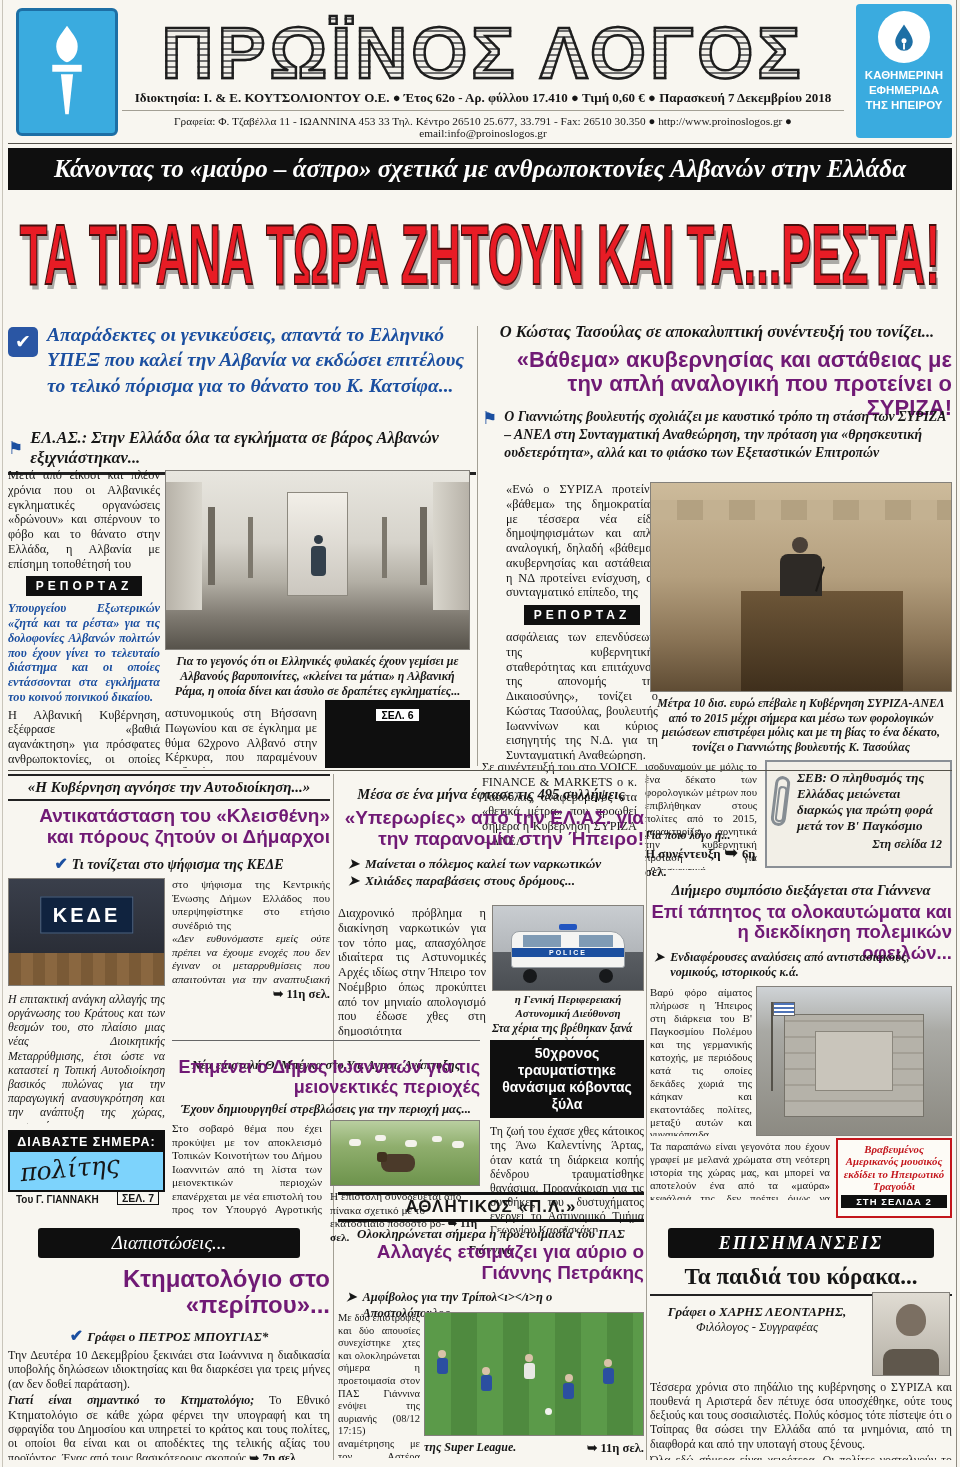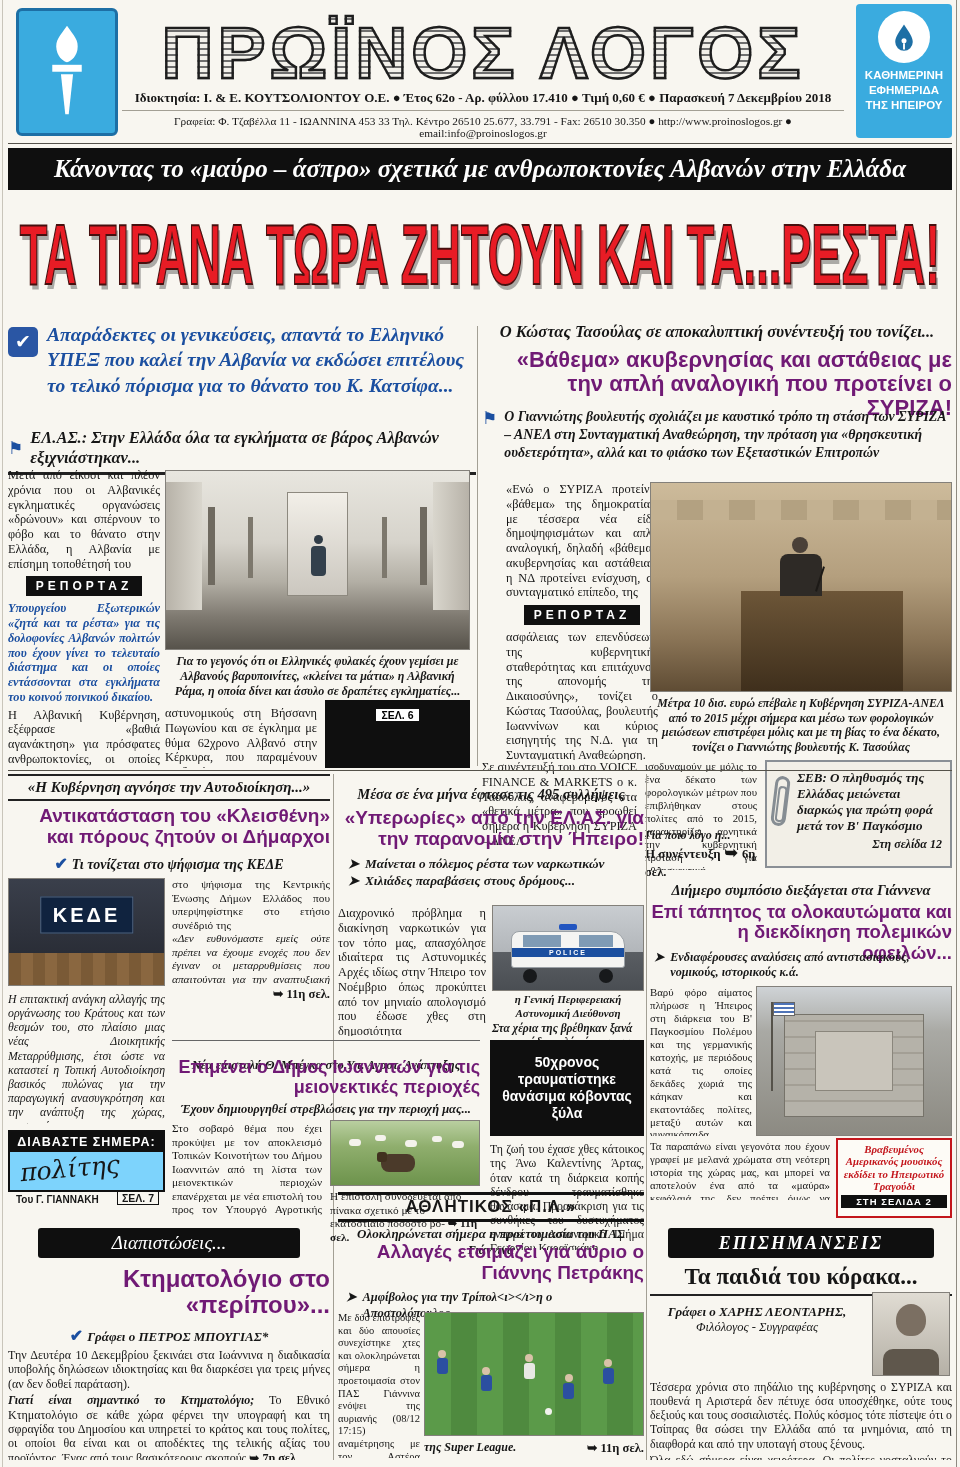--- a/index.html
+++ b/index.html
@@ -191,21 +191,21 @@
       </div>
     </div>
   </div>
 
   <div class="a" style="left:338px;top:786px;width:306px;height:250px;">
     <div class="kick" style="font-size:14.5px;">Μέσα σε ένα μήνα έφτασε τις 495 συλλήψεις</div>
     <div class="a head2" style="left:0;top:22px;width:306px;font-size:19px;">«Υπερωρίες» από την ΕΛ.ΑΣ. για την παρανομία στην Ήπειρο!</div>
     <div class="a" style="left:10px;top:70px;width:296px;">
       <div class="bullet-row">
           <span class="arrow">➤</span>
-          <span>Μαίνεται ο πόλεμος ρέστα των ναρκωτικών</span>
+          <span>Μαίνεται ο πόλεμος καλεί των ναρκωτικών</span>
         </div>
       <div class="bullet-row">
           <span class="arrow">➤</span>
           <span>Χιλιάδες παραβάσεις στους δρόμους...</span>
         </div>
     </div>
     <div class="a clipbox" style="left:0;top:120px;width:148px;height:130px;">
       <p class="bodytxt">Διαχρονικό πρόβλημα η διακίνηση ναρκωτικών για τον τόπο μας, απασχόλησε ιδιαίτερα τις Αστυνομικές Αρχές ιδίως στην Ήπειρο τον Νοέμβριο όπως προκύπτει από τον μηνιαίο απολογισμό που έδωσε χθες στη δημοσιότητα</p>
     </div>
     <div class="photo" style="left:154px;top:119px;width:152px;height:86px;">
@@ -247,21 +247,21 @@
       <div style="position:absolute;left:31%;top:48%;width:10px;height:10px;border-radius:3px;background:#41311f;"></div>
     </div>
     <div class="a" style="left:158px;top:150px;width:150px;font-size:11.3px;line-height:1.2;">
       <span>Η επιστολή συνοδεύεται από πίνακα σχετικό με το εκατοστιαίο ποσοστό βο-</span>
       <span class="arrow">➥</span>
       <span class="b">11η σελ.</span>
     </div>
   </div>
 
   <div class="a" style="left:490px;top:1040px;width:154px;height:178px;">
-    <div class="secbox sans b" style="font-size:14px;line-height:1.22;padding:14px 5px;">50χρονος τραυματίστηκε θανάσιμα κόβοντας ξύλα</div>
+    <div class="secbox sans b" style="font-size:14px;line-height:1.22;padding:5px 5px;">50χρονος τραυματίστηκε θανάσιμα κόβοντας ξύλα</div>
     <p class="bodytxt clipbox" style="margin-top:6px;height:108px;font-size:11.8px;">Τη ζωή του έχασε χθες κάτοικος της Άνω Καλεντίνης Άρτας, όταν κατά τη διάρκεια κοπής δένδρου τραυματίσθηκε θανάσιμα. Προανάκριση για τις συνθήκες του δυστυχήματος ενεργεί το Αστυνομικό Τμήμα Γεωργίου Καραϊσκάκη.</p>
   </div>
 
   <div class="a" style="left:650px;top:882px;width:302px;height:336px;">
     <div class="kick" style="font-size:14.5px;">Διήμερο συμπόσιο διεξάγεται στα Γιάννενα</div>
     <div class="a head2" style="left:0;top:20px;width:302px;font-size:18.5px;">Επί τάπητος τα ολοκαυτώματα και η διεκδίκηση πολεμικών οφειλών...</div>
     <div class="a bullet-row" style="left:4px;top:68px;width:296px;font-size:12.2px;">
       <span class="arrow">➤</span>
       <span>Ενδιαφέρουσες αναλύσεις από αντιστασιακούς, νομικούς, ιστορικούς κ.ά.</span>
     </div>

